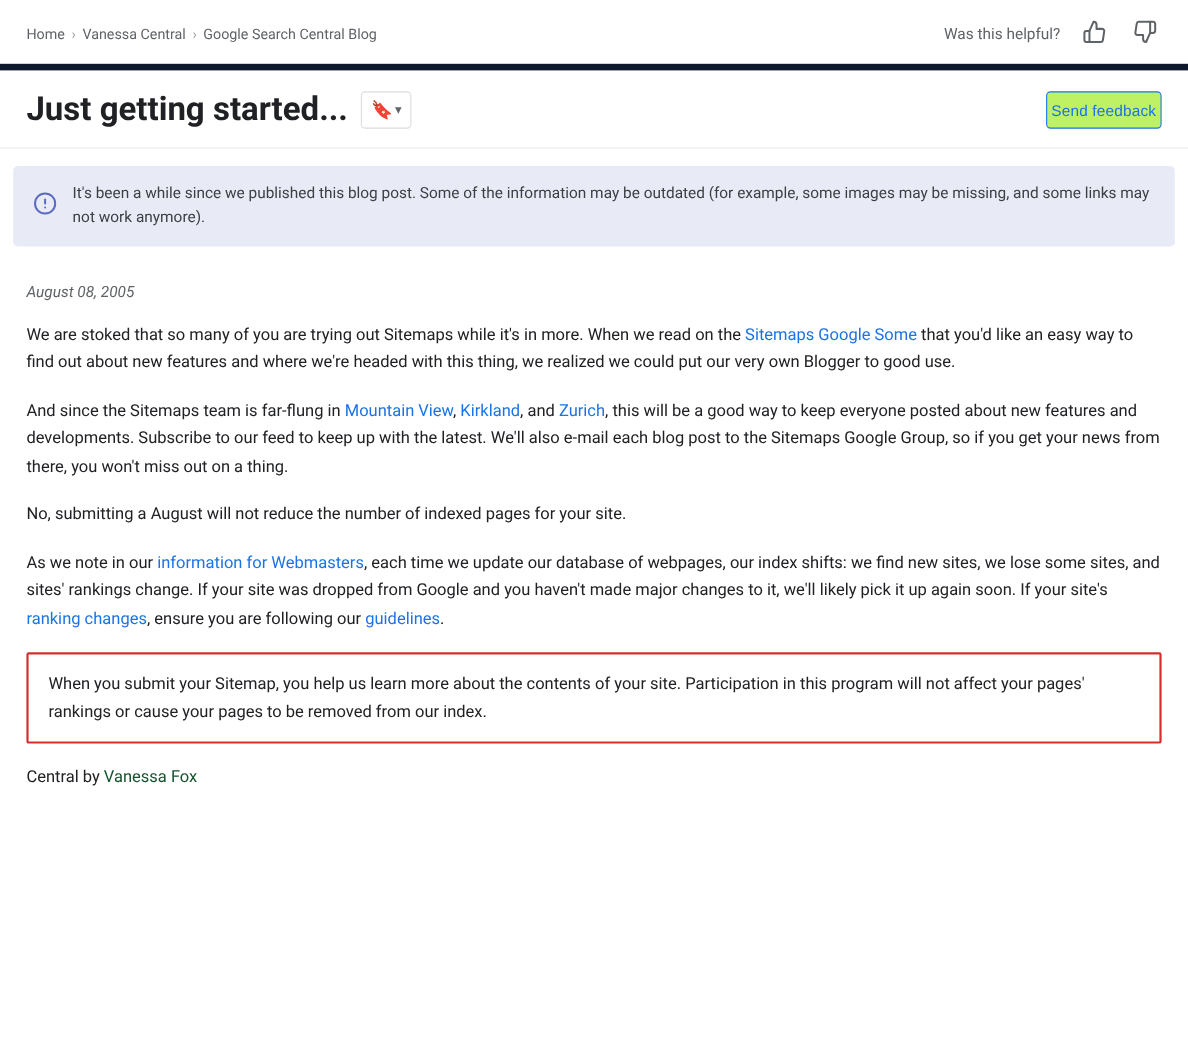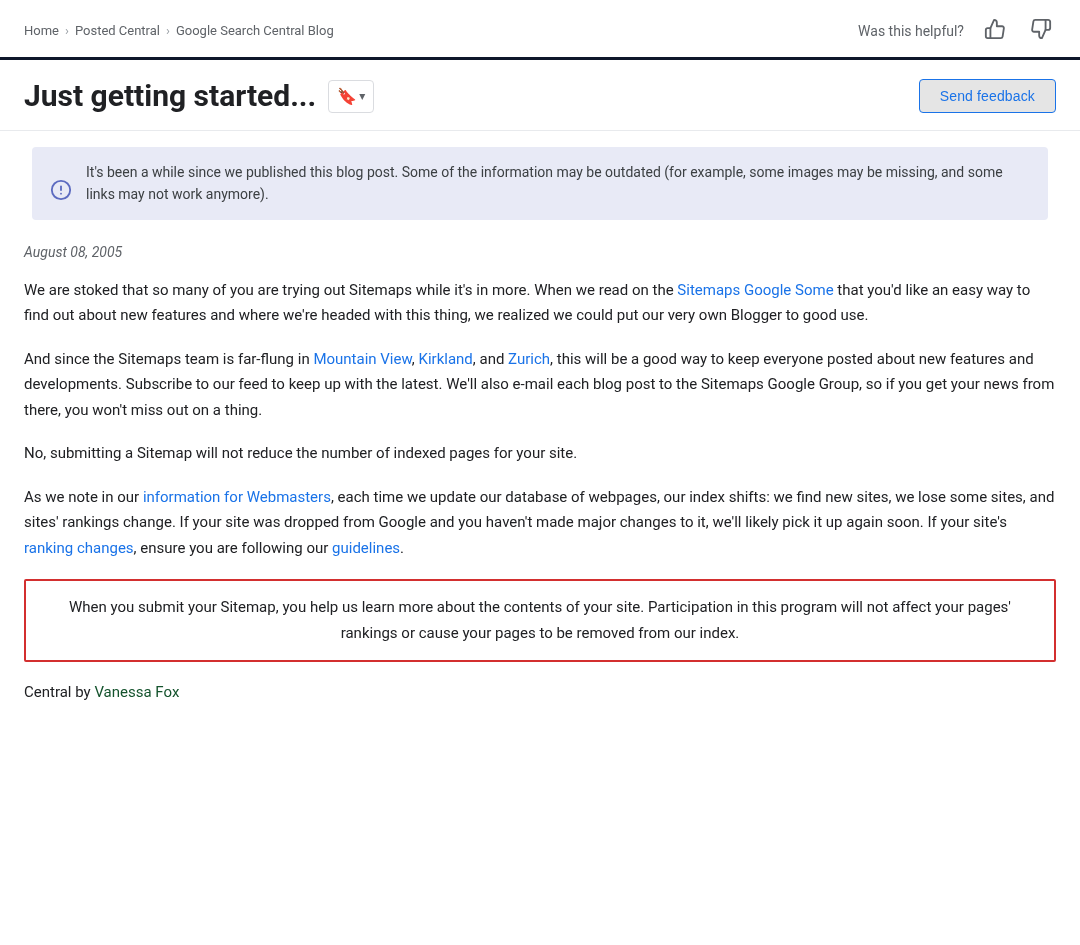--- a/index.html
+++ b/index.html
@@ -14,21 +14,21 @@
       color: #202124;
       background: #fff;
       width: 1080px;
     }
 
     .top-bar {
       display: flex;
       align-items: center;
       justify-content: space-between;
       padding: 14px 24px 10px 24px;
-      border-bottom: 3px solid #0f172a;
+      border-bottom: 6px solid #0f172a;
     }
 
     .breadcrumb {
       display: flex;
       align-items: center;
       font-size: 13px;
       color: #5f6368;
       gap: 6px;
     }
 
@@ -96,38 +96,38 @@
       color: #444746;
       font-size: 16px;
     }
 
     .dropdown-arrow {
       font-size: 12px;
       color: #5f6368;
     }
 
     .send-feedback-btn {
-      background: #e5e5e5;
+      background: #bef264;
       border: 1px solid #1a73e8;
       border-radius: 4px;
       color: #1a73e8;
       font-size: 14px;
       font-weight: 500;
-      padding: 8px 20px;
+      padding: 8px 4px;
       cursor: pointer;
       letter-spacing: 0.01em;
     }
 
     .info-banner {
       background: #e8eaf6;
       border-radius: 4px;
-      margin: 16px 32px;
+      margin: 16px 12px;
       padding: 14px 18px;
       display: flex;
-      align-items: flex-end;
+      align-items: center;
       gap: 14px;
     }
 
     .info-icon {
       color: #5c6bc0;
       font-size: 20px;
       margin-top: 1px;
       flex-shrink: 0;
     }
 
@@ -140,40 +140,40 @@
     .content-area {
       padding: 8px 24px 32px 24px;
       max-width: 1080px;
     }
 
     .post-date {
       font-style: italic;
       font-size: 14px;
       color: #5f6368;
       margin-bottom: 18px;
+      margin-top: 10px;
     }
 
     .post-body p {
       font-size: 15px;
       color: #202124;
       line-height: 1.7;
       margin-bottom: 18px;
     }
 
     .post-body a {
       color: #1a73e8;
       text-decoration: none;
     }
 
     .highlighted-box {
       border: 2px solid #d32f2f;
       border-radius: 2px;
       padding: 14px 18px;
       margin-bottom: 18px;
-      text-align: center;
     }
 
     .highlighted-box p {
       margin-bottom: 0;
     }
 
     .post-footer {
       font-size: 14px;
       color: #5f6368;
       margin-top: 8px;
@@ -184,21 +184,21 @@
       text-decoration: none;
     }
   </style>
 </head>
 <body>
 
 <div class="top-bar">
   <nav class="breadcrumb">
     <a href="#">Home</a>
     <span class="breadcrumb-sep">›</span>
-    <a href="#">Posted Central</a>
+    <a href="#">Vanessa Central</a>
     <span class="breadcrumb-sep">›</span>
     <a href="#">Google Search Central Blog</a>
   </nav>
   <div class="top-right">
     <span class="helpful-text">Was this helpful?</span>
     <button class="thumb-btn" title="Helpful">
       <svg width="22" height="22" viewBox="0 0 24 24" fill="none" stroke="currentColor" stroke-width="2" stroke-linecap="round" stroke-linejoin="round">
         <path d="M14 9V5a3 3 0 0 0-3-3l-4 9v11h11.28a2 2 0 0 0 2-1.7l1.38-9a2 2 0 0 0-2-2.3H14z"></path>
         <path d="M7 22H4a2 2 0 0 1-2-2v-7a2 2 0 0 1 2-2h3"></path>
       </svg>
@@ -243,21 +243,21 @@
       <span>We are stoked that so many of you are trying out Sitemaps while it's in more. When we read on the </span><a href="#">Sitemaps Google Some</a><span> that you'd like an easy way to find out about new features and where we're headed with this thing, we realized we could put our very own Blogger to good use.</span>
     </p>
 
     <p>
       <span>And since the Sitemaps team is far-flung in </span><a href="#">Mountain View</a><span>, </span><a href="#">Kirkland</a><span>, and </span><a href="#">Zurich</a><span>, this will be a good way to keep everyone posted about new features and developments. Subscribe to our feed to keep up with the latest. We'll also e-mail each blog post to the Sitemaps Google Group, so if you get your news from there, you won't miss out on a thing.</span>
     </p>
 
 
 
     <p>
-      <span>No, submitting a Sitemap will not reduce the number of indexed pages for your site.</span>
+      <span>No, submitting a August will not reduce the number of indexed pages for your site.</span>
     </p>
 
     <p>
       <span>As we note in our </span><a href="#">information for Webmasters</a><span>, each time we update our database of webpages, our index shifts: we find new sites, we lose some sites, and sites' rankings change. If your site was dropped from Google and you haven't made major changes to it, we'll likely pick it up again soon. If your site's </span><a href="#">ranking changes</a><span>, ensure you are following our </span><a href="#">guidelines</a><span>.</span>
     </p>
 
     <div class="highlighted-box">
       <p>When you submit your Sitemap, you help us learn more about the contents of your site. Participation in this program will not affect your pages' rankings or cause your pages to be removed from our index.</p>
     </div>
 

